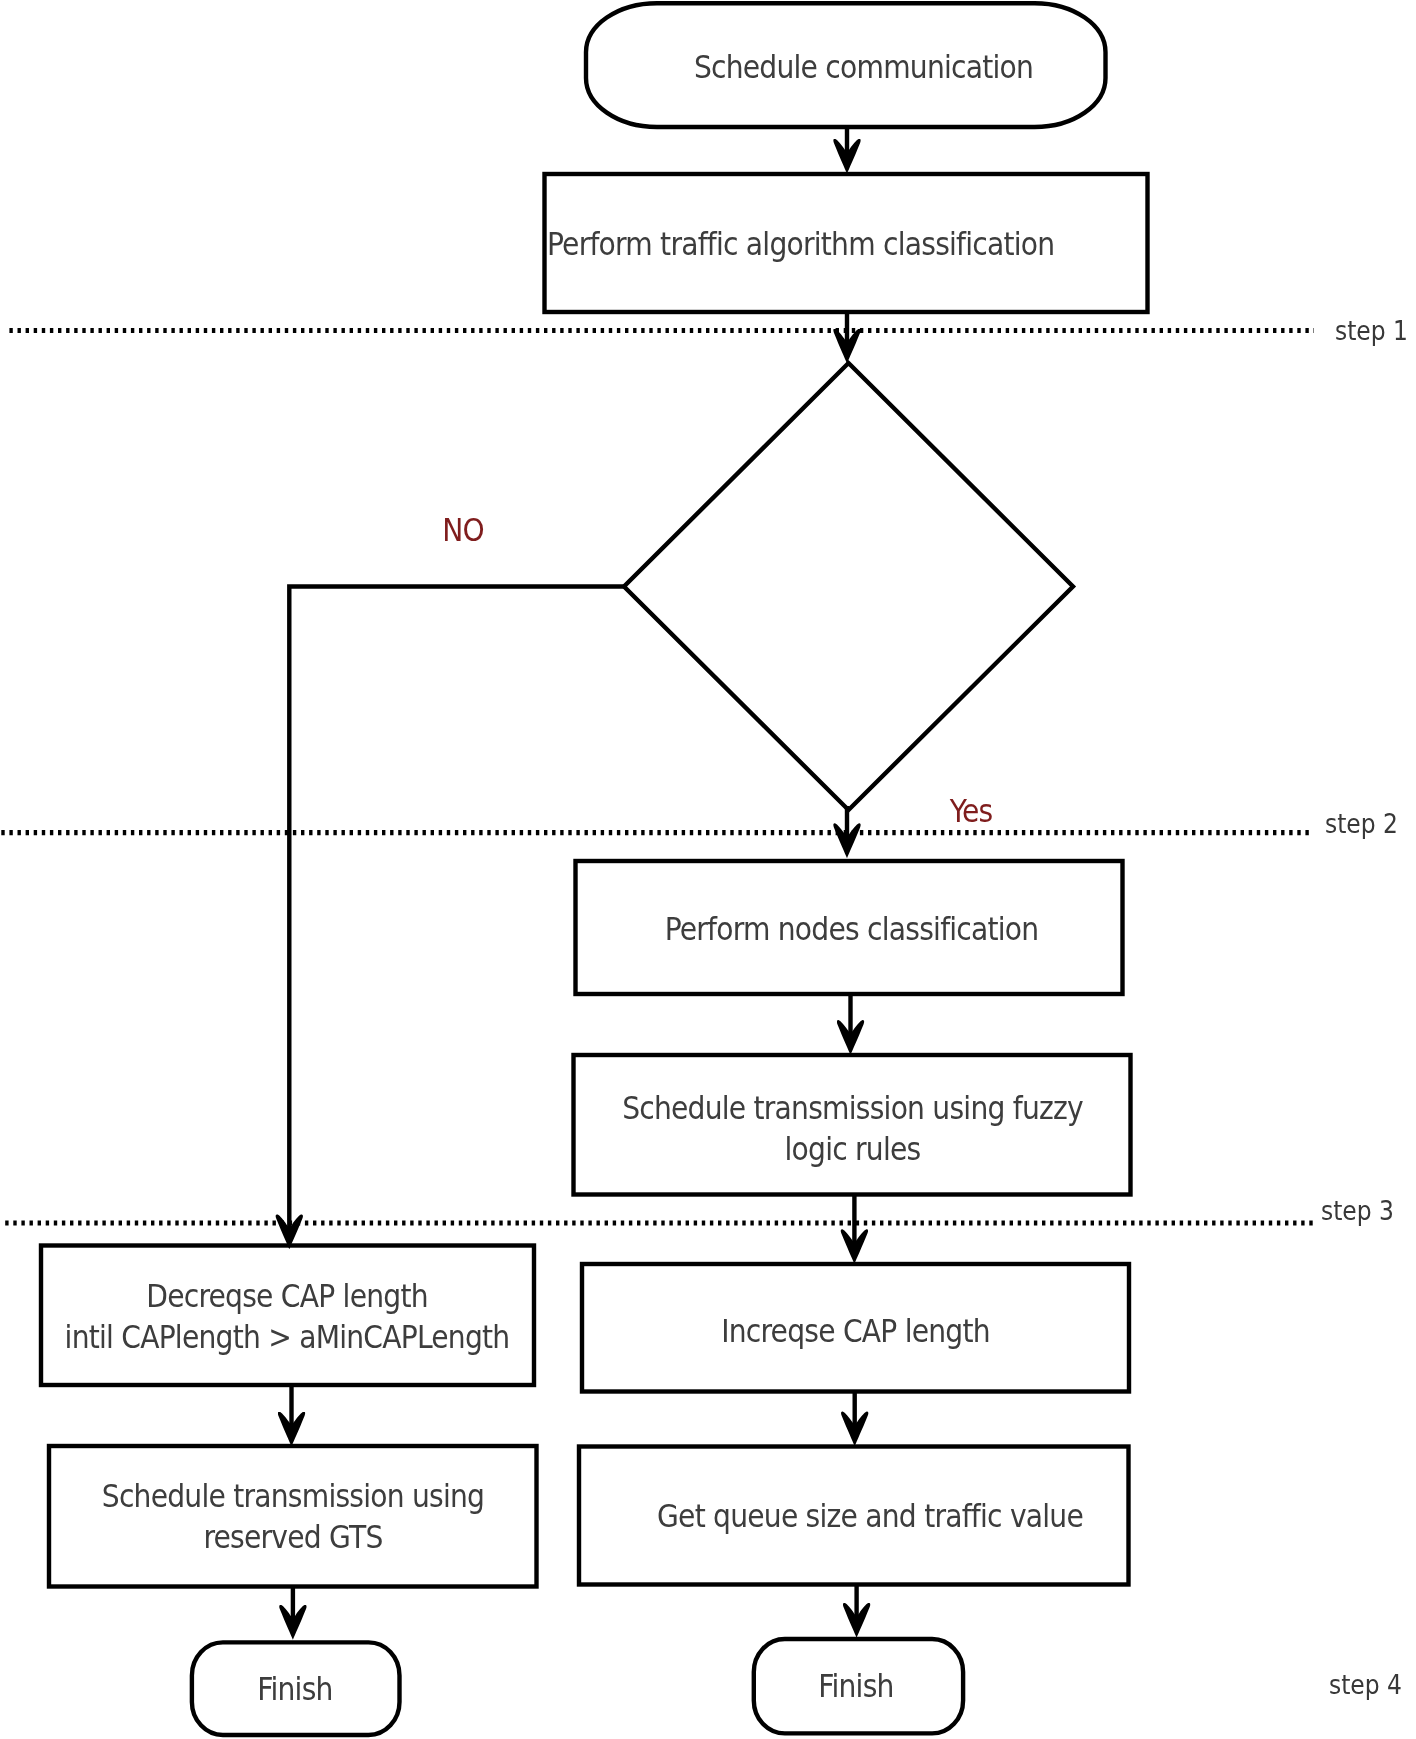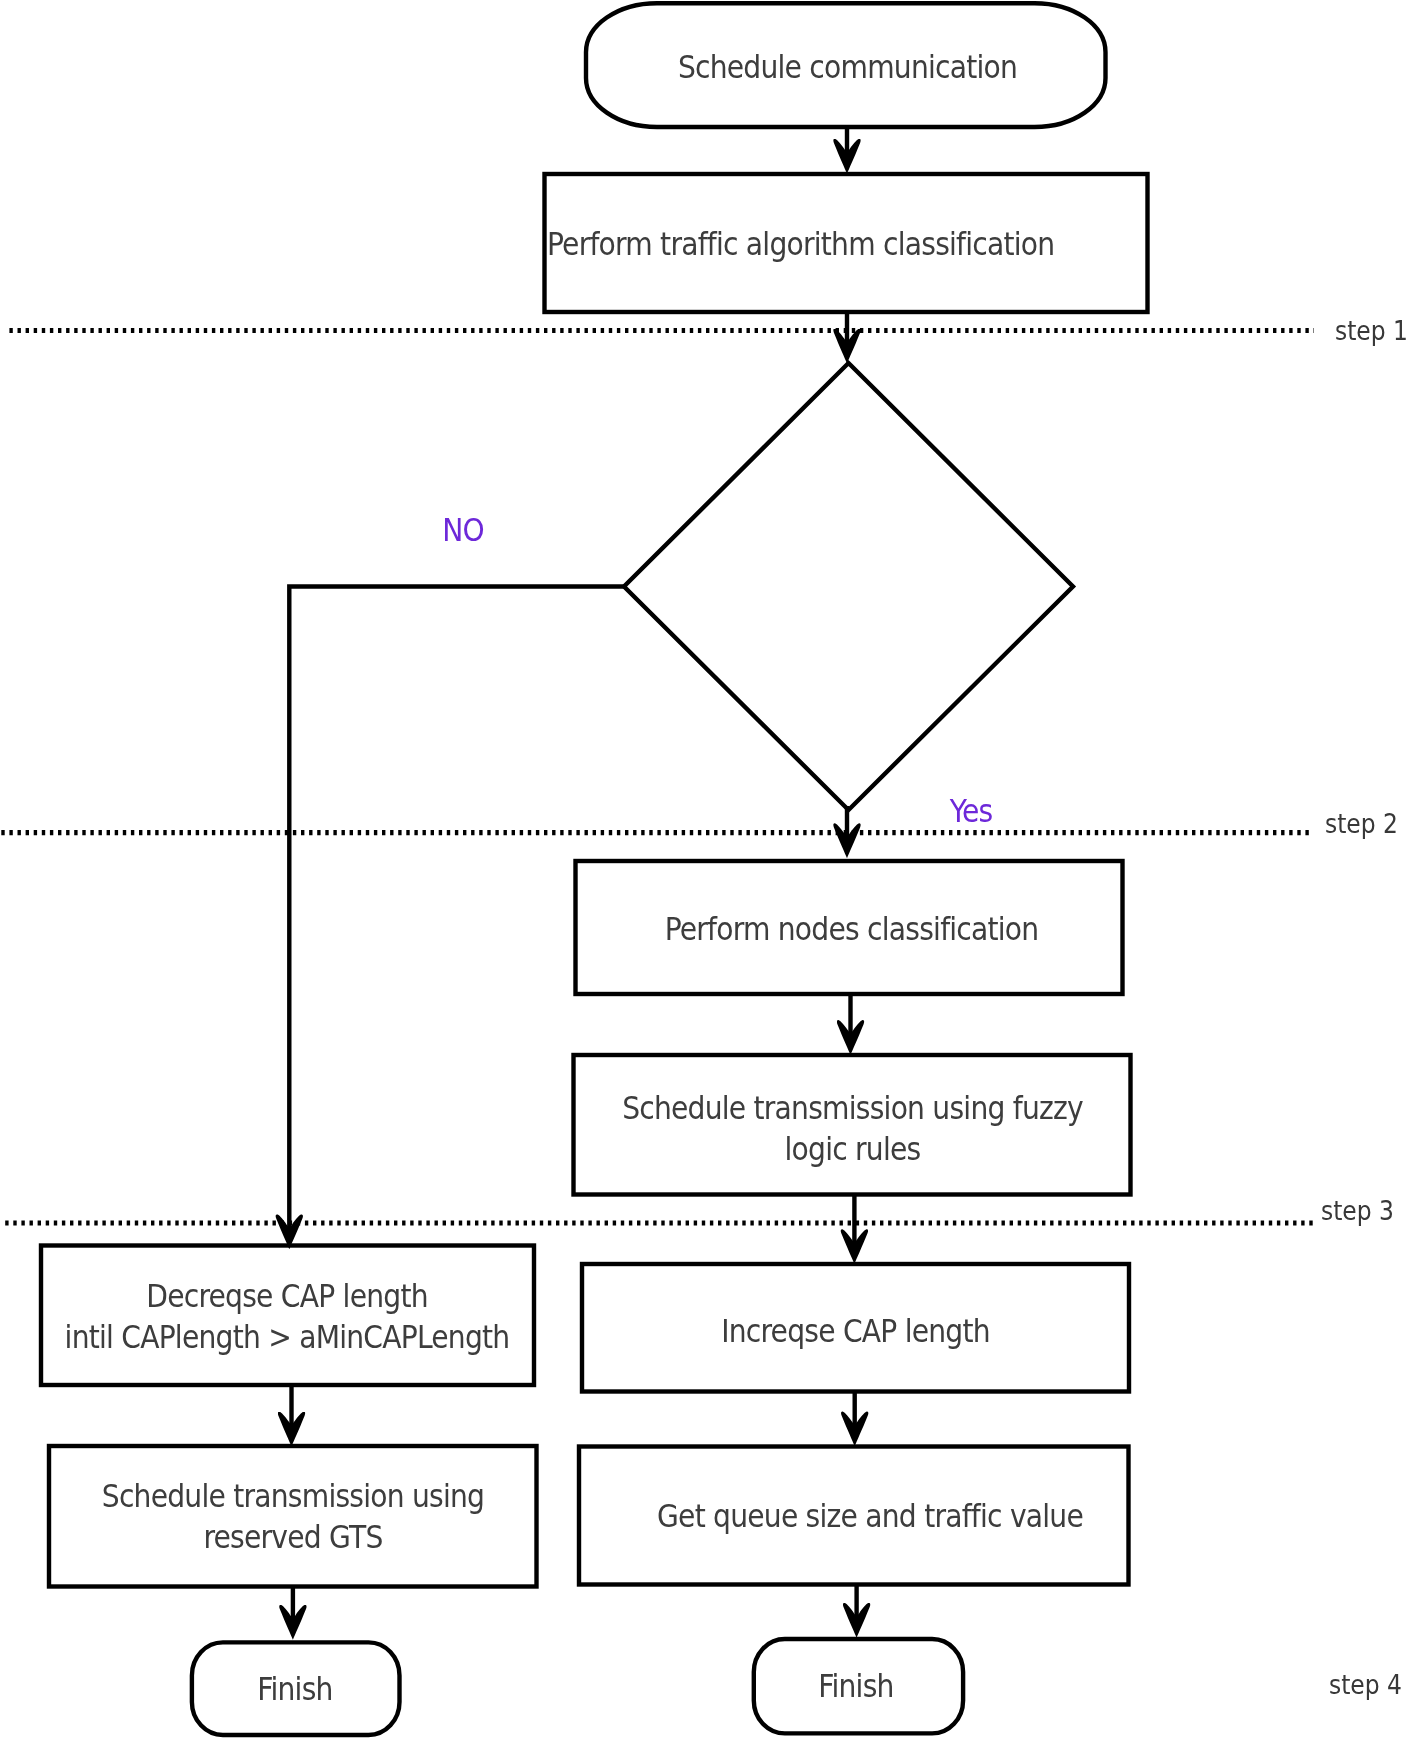--- a/index.html
+++ b/index.html
@@ -5,21 +5,21 @@
 <style>
   html,body{margin:0;padding:0;background:#ffffff;}
   body{width:1416px;height:1739px;overflow:hidden;
        font-family:"DejaVu Sans",sans-serif;font-stretch:condensed;}
   #stage{position:relative;width:1416px;height:1739px;background:#ffffff;}
   svg.layer{position:absolute;left:0;top:0;width:1416px;height:1739px;display:block;}
   .nodetext{position:absolute;text-align:center;color:#3d3d3d;
             font-family:"DejaVu Sans",sans-serif;font-stretch:condensed;
             font-size:31.3px;letter-spacing:-0.77px;line-height:41px;white-space:pre;
             transform:translateZ(0);}
-  .edgelabel{position:absolute;color:#6d28d9;font-size:31.3px;letter-spacing:-0.77px;text-align:center;
+  .edgelabel{position:absolute;color:#7f1d1d;font-size:31.3px;letter-spacing:-0.77px;text-align:center;
              font-family:"DejaVu Sans",sans-serif;font-stretch:condensed;white-space:pre;
              line-height:31.3px;transform:translateZ(0);}
   .steplabel{position:absolute;color:#383838;font-size:26px;line-height:28.7px;
              font-family:"DejaVu Sans",sans-serif;font-stretch:condensed;white-space:pre;
              transform:translateZ(0);}
 </style>
 </head>
 <body>
 
 <div id="stage">
@@ -66,21 +66,21 @@
       <line x1="856.6" y1="1585" x2="856.6" y2="1625.8" marker-end="url(#arrowhead)"></line>
     </g>
 
     <g fill="none" stroke="#000000" stroke-width="5.2" stroke-dasharray="3.4 4.7">
       <line x1="9.4" y1="330.5" x2="1314" y2="330.5"></line>
       <line x1="1.3" y1="832.7" x2="1310" y2="832.7"></line>
       <line x1="5.2" y1="1223" x2="1313" y2="1223"></line>
     </g>
   </svg>
 
-  <div class="nodetext" style="left:588.0px;top:47.0px;width:519px;">Schedule communication</div>
+  <div class="nodetext" style="left:588.0px;top:47.0px;width:519px;padding-left:16px;">Schedule communication</div>
   <div class="nodetext" style="left:547.0px;top:223.5px;width:496px;">Perform traffic algorithm classification</div>
   <div class="nodetext" style="left:578.0px;top:908.5px;width:547px;">Perform nodes classification</div>
   <div class="nodetext" style="left:40.5px;top:1275.7px;width:493px;">Decreqse CAP length
 intil CAPlength &gt; aMinCAPLength</div>
   <div class="nodetext" style="left:574px;top:1088.3px;width:557px;">Schedule transmission using fuzzy
 logic rules</div>
   <div class="nodetext" style="left:582.0px;top:1311.4px;width:547px;">Increqse CAP length</div>
   <div class="nodetext" style="left:49px;top:1476.1px;width:488px;">Schedule transmission using
 reserved GTS</div>
   <div class="nodetext" style="left:596px;top:1495.9px;width:548px;">Get queue size and traffic value</div>

